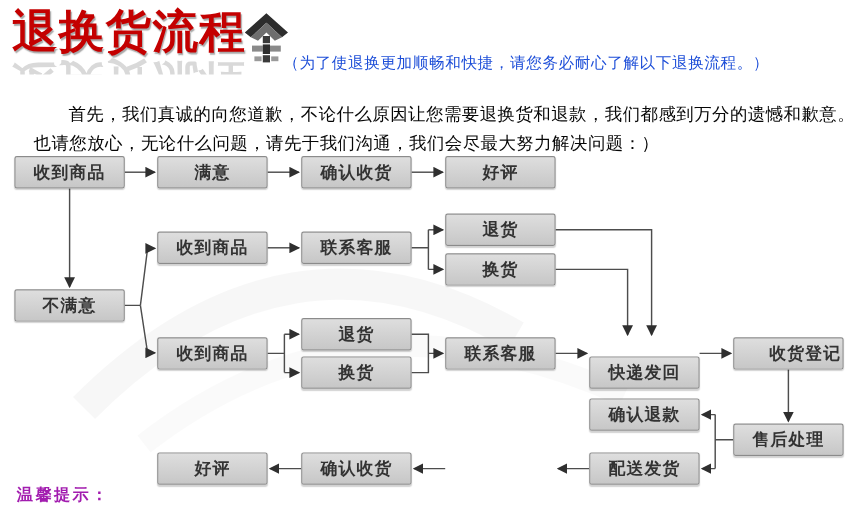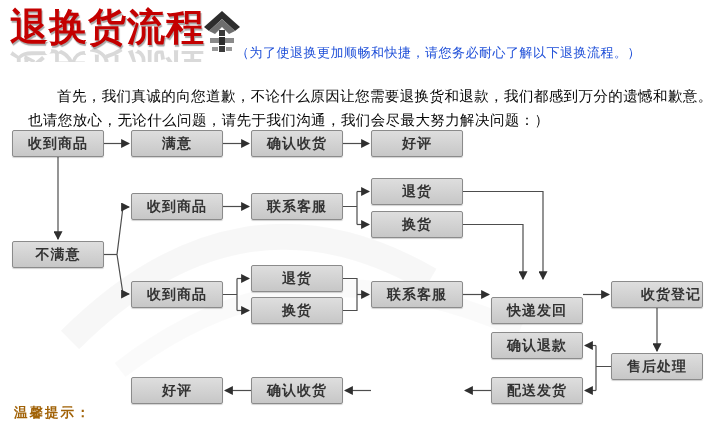--- a/index.html
+++ b/index.html
@@ -37,21 +37,21 @@
     position:absolute;width:92px;height:27px;box-sizing:border-box;
     border:1px solid #8b8b8b;border-radius:2px;
     background:linear-gradient(#dedede,#c7c7c7);
     box-shadow:0 1px 1px rgba(0,0,0,.18);
     display:flex;align-items:center;justify-content:center;
     font-size:14px;font-weight:bold;color:#333;letter-spacing:1px;
   }
   #connectors{position:absolute;left:0;top:0;pointer-events:none;}
   
   .tip{
-    position:absolute;left:14px;top:404px;font-size:13.5px;color:#a16207;
+    position:absolute;left:14px;top:404px;font-size:13.5px;color:#a21caf;
     letter-spacing:2px;font-weight:bold;
   }
   .watermark{position:absolute;left:0;top:0;pointer-events:none;}
 </style>
 </head>
 <body>
 
 <div id="stage">
 
   <svg class="watermark" width="711" height="424">

